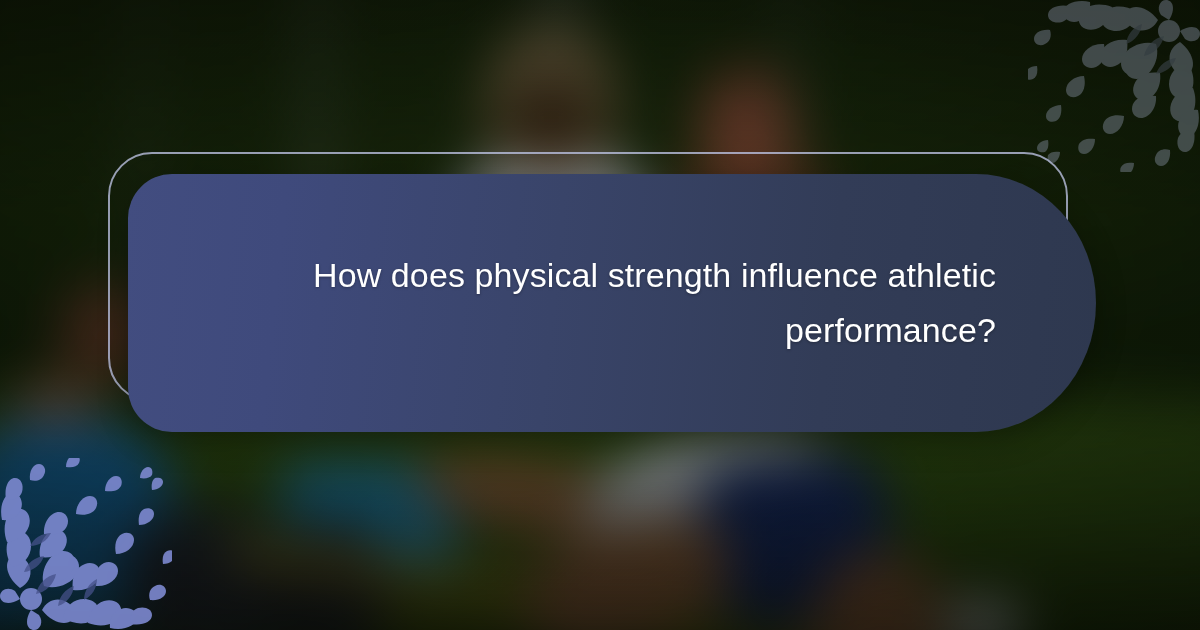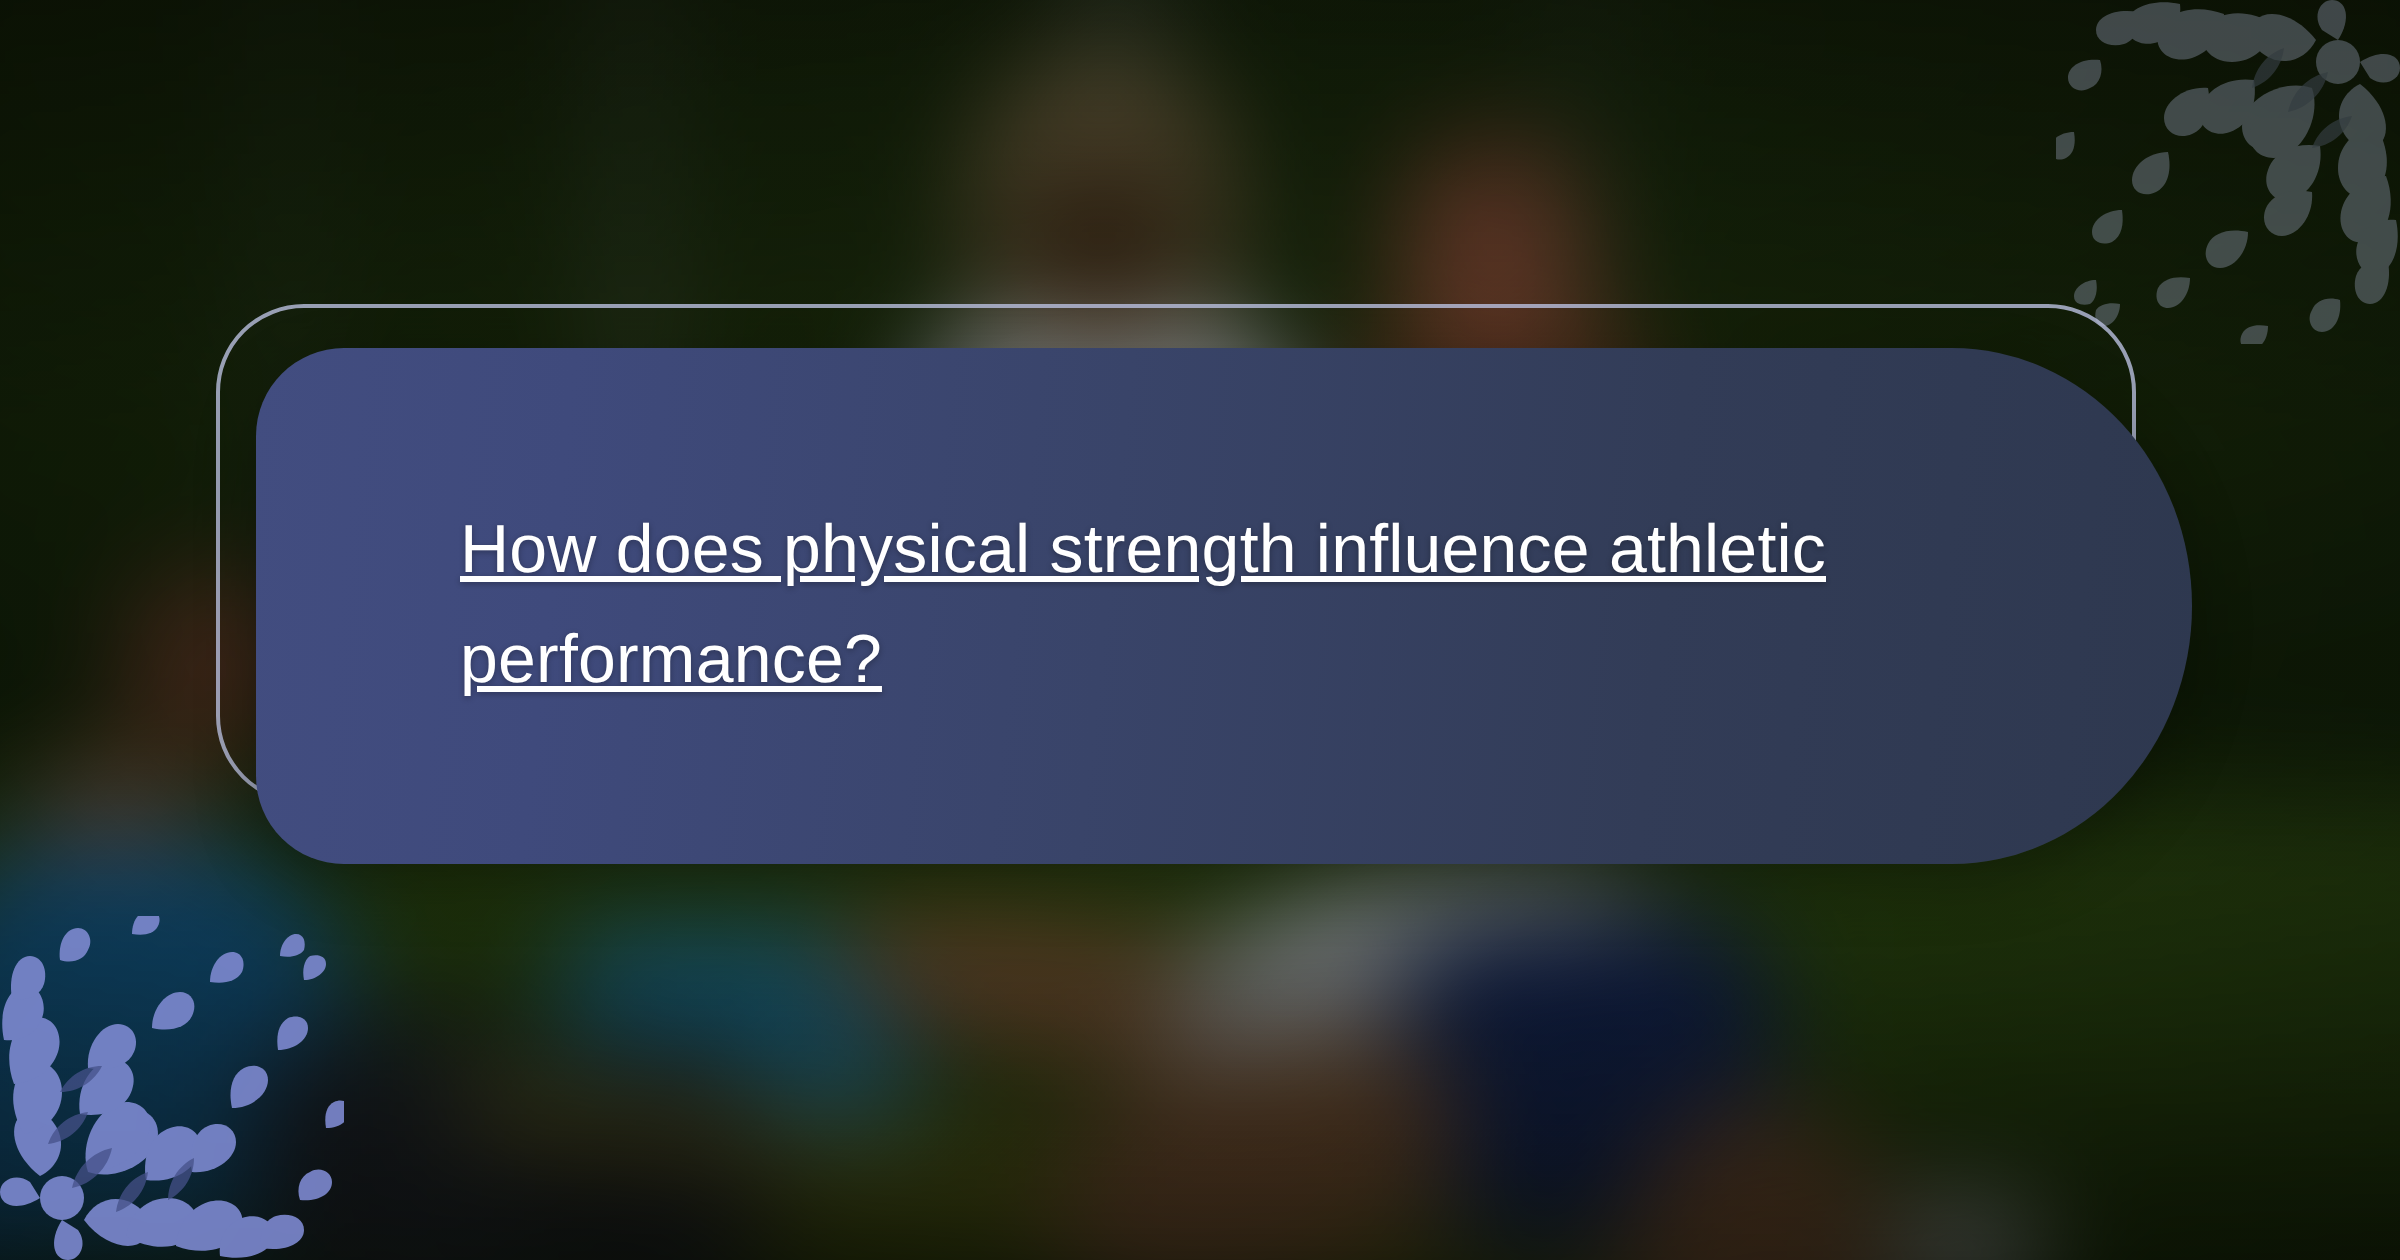--- a/index.html
+++ b/index.html
@@ -126,30 +126,29 @@
     background: linear-gradient(96deg, #424d80 0%, #3f4a7c 16%, #394469 44%, #323c57 72%, #2e384f 100%);
     box-shadow: 0 10px 30px rgba(0,0,0,.28);
     display: flex;
     align-items: center;
     justify-content: center;
     box-sizing: border-box;
     padding: 0 96px 0 86px;
   }
 
   .card-title {
-    margin: 16px;
+    margin: 4px;
     color: #ffffff;
     font-size: 34px;
     line-height: 1.62;
     font-weight: 400;
-    text-align: left;
+    text-align: right;
     letter-spacing: .1px;
     text-shadow: 0 1px 3px rgba(0,0,0,.30);
     max-width: 780px;
-    text-decoration: underline;
   }
 </style>
 </head>
 <body>
 
 <div class="stage">
 
   <div class="photo">
     <div class="photo-layer bg-foliage"></div>
     <div class="photo-layer bg-posts"></div>

